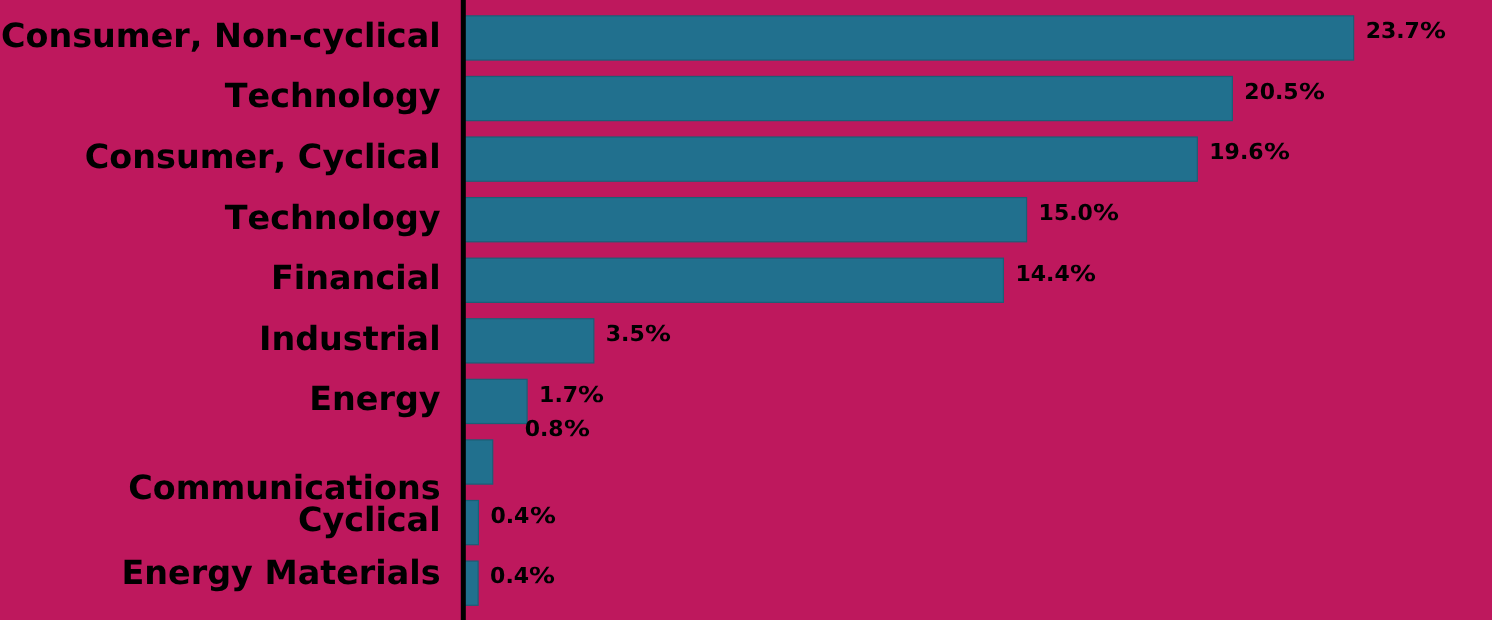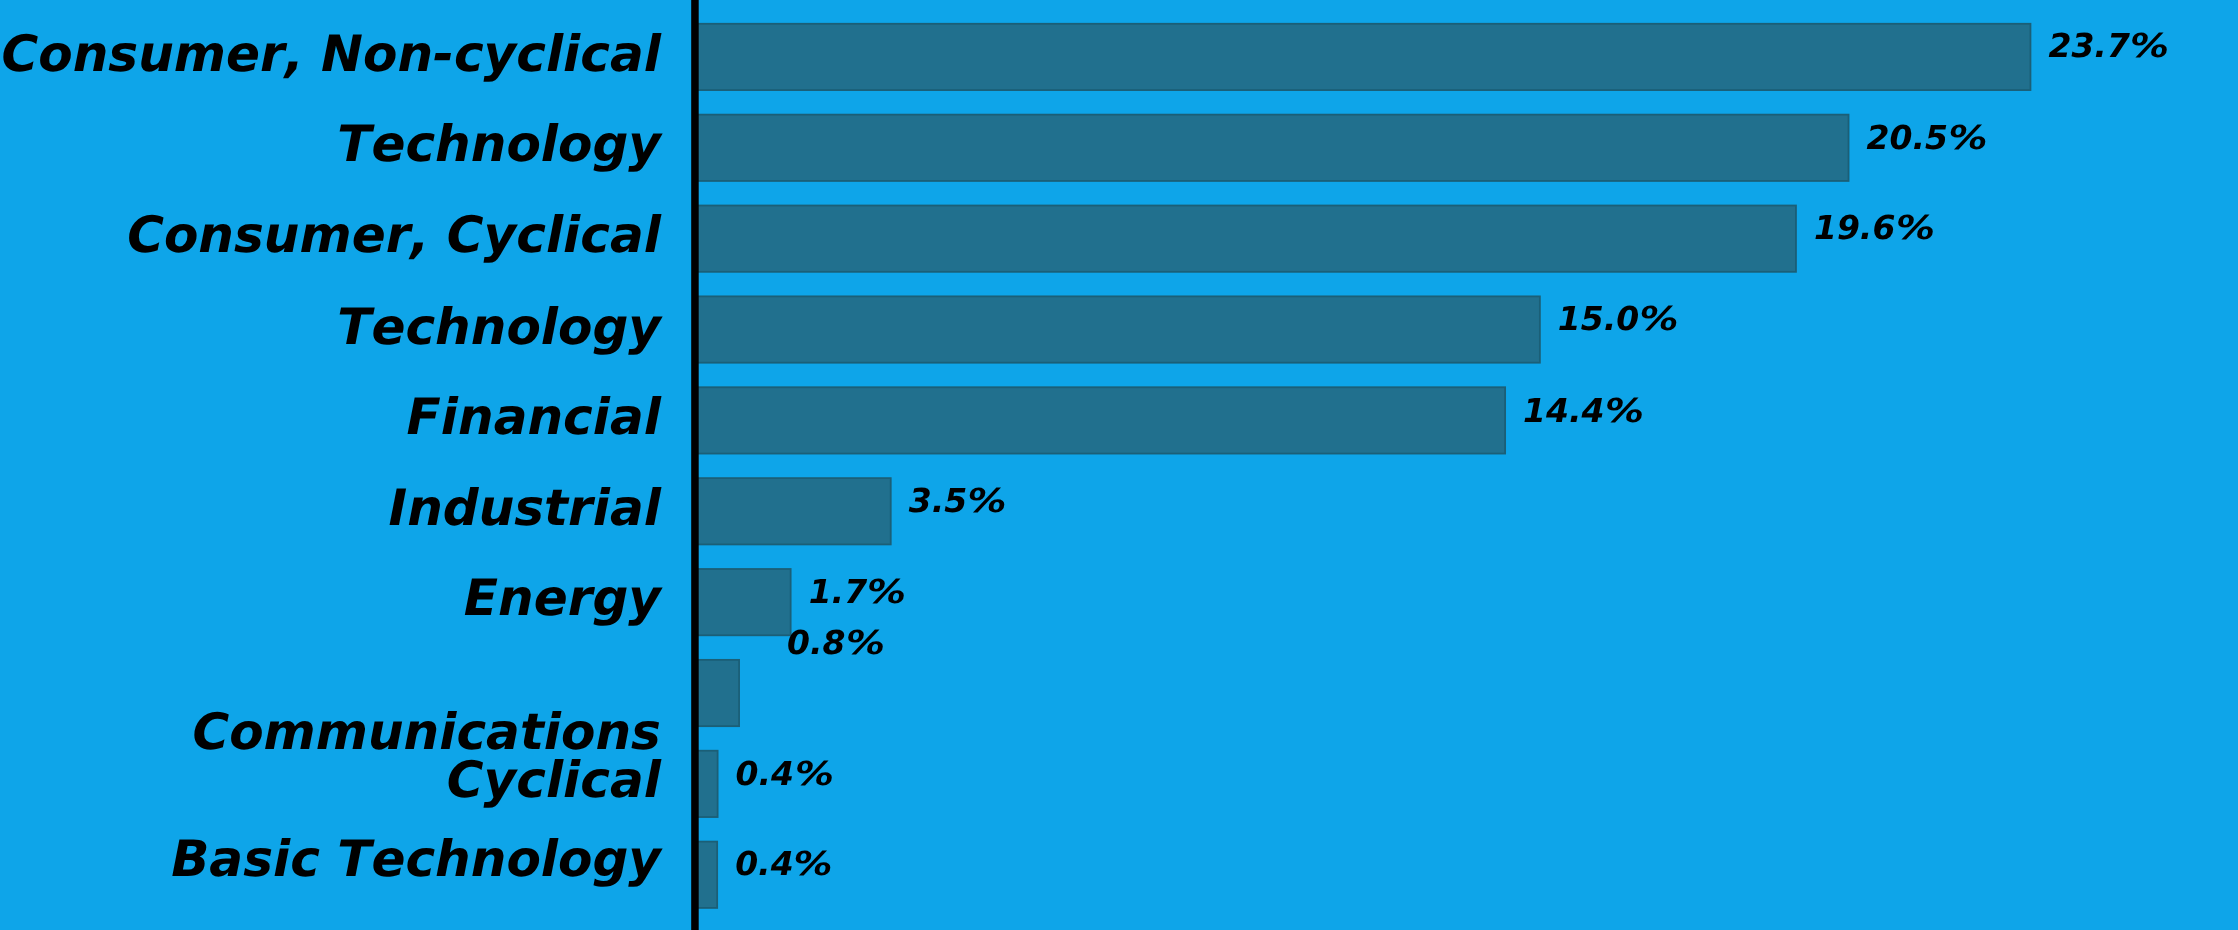--- a/index.html
+++ b/index.html
@@ -57,21 +57,21 @@
   .pct {
     display: inline-block;
     transform: scaleX(1.178);
     transform-origin: left center;
     margin-left: 0.4px;
   }
 </style>
 </head>
 <body>
 
-<div id="chart" style="background: #0ea5e9; font-style: italic;">
+<div id="chart" style="background: #be185d;">
 
   <svg id="bars-svg" width="1492" height="620" viewBox="0 0 1492 620">
     <rect class="bar" x="463.3" y="15.850000000000001" width="890.3338600000001" height="44.2" fill="#21708e" stroke="#1b5f77" stroke-width="1.2"></rect>
     <rect class="bar" x="463.3" y="76.43" width="769.0579" height="44.2" fill="#21708e" stroke="#1b5f77" stroke-width="1.2"></rect>
     <rect class="bar" x="463.3" y="137.01000000000002" width="734.00509" height="44.2" fill="#21708e" stroke="#1b5f77" stroke-width="1.2"></rect>
     <rect class="bar" x="463.3" y="197.59" width="563.28701" height="44.2" fill="#21708e" stroke="#1b5f77" stroke-width="1.2"></rect>
     <rect class="bar" x="463.3" y="258.16999999999996" width="540.10632" height="44.2" fill="#21708e" stroke="#1b5f77" stroke-width="1.2"></rect>
     <rect class="bar" x="463.3" y="318.74999999999994" width="130.51818" height="44.2" fill="#21708e" stroke="#1b5f77" stroke-width="1.2"></rect>
     <rect class="bar" x="463.3" y="379.33" width="63.79386" height="44.2" fill="#21708e" stroke="#1b5f77" stroke-width="1.2"></rect>
     <rect class="bar" x="463.3" y="439.90999999999997" width="29.41731" height="44.2" fill="#21708e" stroke="#1b5f77" stroke-width="1.2"></rect>
@@ -111,18 +111,18 @@
     </div>
     <div class="chart-row">
       <div class="cat-label" style="right: 1051.4px; top: 442.887px; color: rgb(0, 0, 0); margin-top: 28px;">Communications</div>
       <div class="val-label" style="left: 504.717px; top: 419px; color: rgb(0, 0, 0); margin-left: 20px;">0.8<span class="pct">%</span></div>
     </div>
     <div class="chart-row">
       <div class="cat-label" style="right: 1051.4px; top: 503.467px; color: rgb(0, 0, 0);">Cyclical</div>
       <div class="val-label" style="left: 490.403px; top: 505.861px; color: rgb(0, 0, 0);">0.4<span class="pct">%</span></div>
     </div>
     <div class="chart-row">
-      <div class="cat-label" style="right: 1051.4px; top: 556.197px; color: rgb(0, 0, 0);">Basic Technology</div>
+      <div class="cat-label" style="right: 1051.4px; top: 556.197px; color: rgb(0, 0, 0);">Energy Materials</div>
       <div class="val-label" style="left: 490.103px; top: 566.441px; color: rgb(0, 0, 0);">0.4<span class="pct">%</span></div>
     </div>
   </div>
 
 </div>
 
 </body></html>

